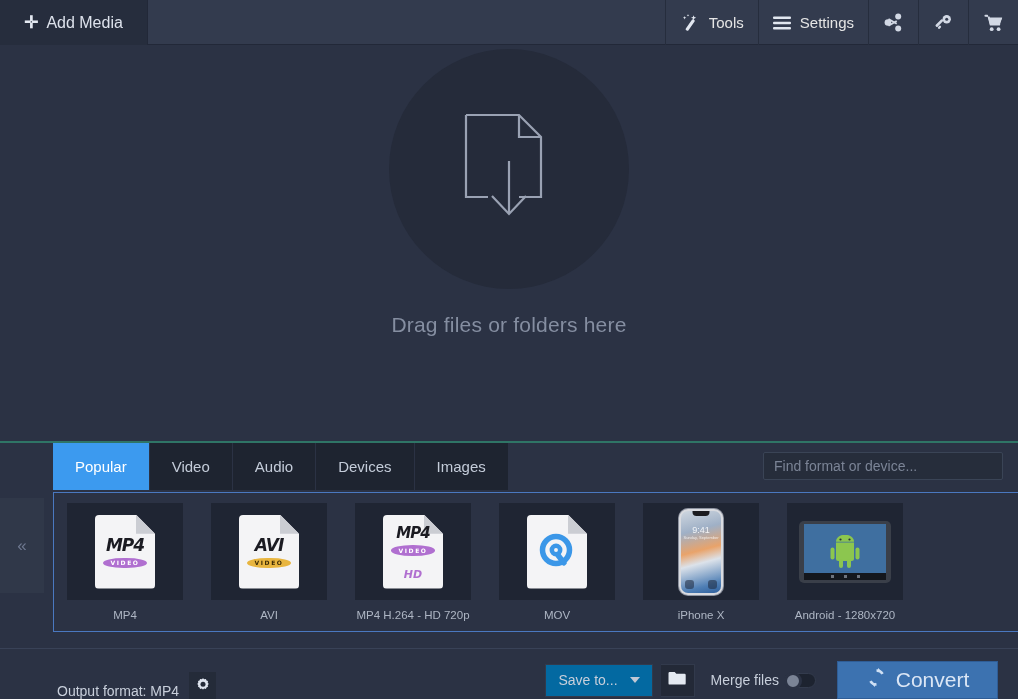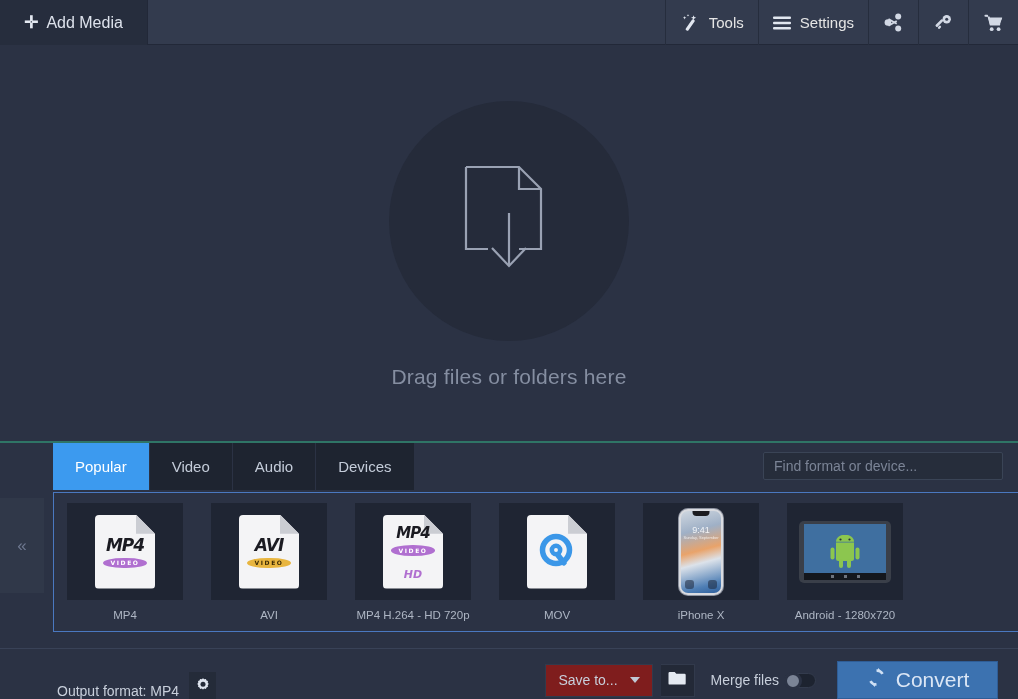--- a/index.html
+++ b/index.html
@@ -39,21 +39,21 @@
   }
   .tb-item.icon-only { width: 50px; padding: 0; }
   .tb-label { color: #e5e5e5; font-size: 15px; }
 
   svg.ic { display: block; }
 
   
   .dropzone {
     position: absolute; top: 45px; left: 0; width: 1018px; height: 396px;
     background: #2b3244;
-    display: flex; flex-direction: column; align-items: center; justify-content: center;
+    display: flex; flex-direction: column; align-items: center; 
   }
   .drop-circle {
     width: 240px; height: 240px; border-radius: 50%;
     background: #252b3a;
     display: flex; align-items: center; justify-content: center;
     margin-top: 4px;
   }
   .drop-text {
     margin-top: 24px;
     color: #858ea1; font-size: 21px; letter-spacing: .2px;
@@ -132,21 +132,21 @@
   }
   .out-fmt { margin-left: 57px; color: #c8cfdb; font-size: 14px; }
   .gear-btn {
     width: 27px; height: 27px; margin-left: 10px; background: #242b39;
     display: flex; align-items: center; justify-content: center; cursor: pointer;
   }
   .bottom-right {
     margin-left: auto; display: flex; align-items: center; padding-right: 20px; gap: 0;
   }
   .saveto {
-    height: 33px; background: #7f1d1d; border: 1px solid #323a4c;
+    height: 33px; background: #0369a1; border: 1px solid #323a4c;
     display: flex; align-items: center; gap: 12px; padding: 0 12px;
     color: #c8cfdb; font-size: 14px; cursor: pointer;
   }
   .caret { width: 0; height: 0; border-left: 5px solid transparent; border-right: 5px solid transparent; border-top: 6px solid #c1c8d5; }
   .folder-btn {
     width: 34px; height: 33px; background: #232937; border: 1px solid #323a4c;
     border-left: none; margin-left: 8px;
     display: flex; align-items: center; justify-content: center; cursor: pointer;
   }
   .merge { color: #c8cfdb; font-size: 14px; margin-left: 16px; }
@@ -298,20 +298,23 @@
         <span>Popular</span>
       </div>
       <div class="tab">
         <span>Video</span>
       </div>
       <div class="tab">
         <span>Audio</span>
       </div>
       <div class="tab">
         <span>Devices</span>
+      </div>
+      <div class="tab">
+        <span>Images</span>
       </div>
       <div class="searchwrap">
         <input class="search-input" type="text" placeholder="Find format or device..." style="">
       </div>
     </div>
 
     <div class="strip-outer">
       <div class="strip">
 
         <div class="card">

